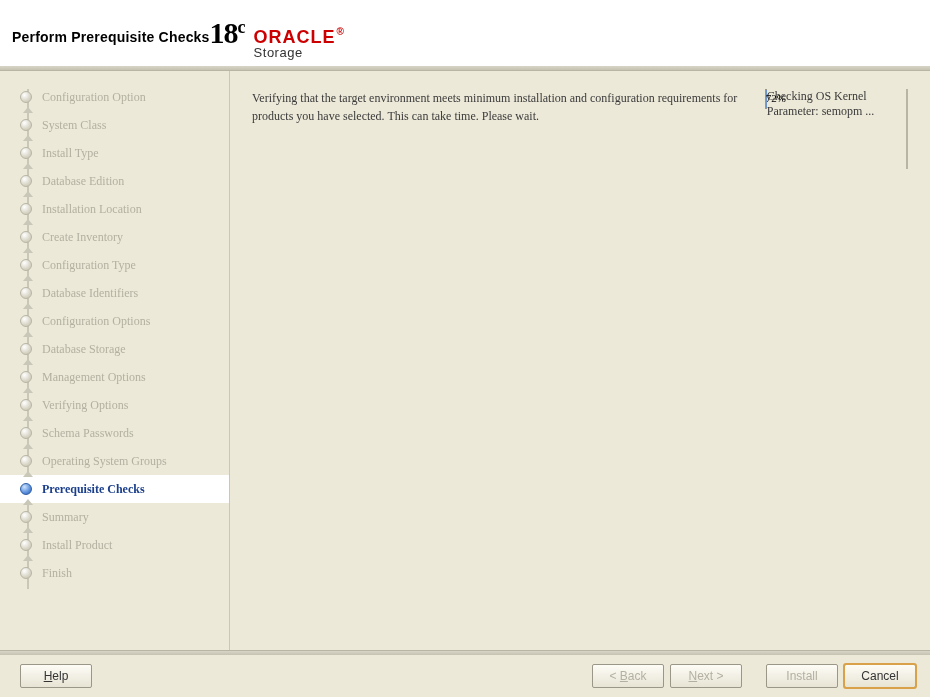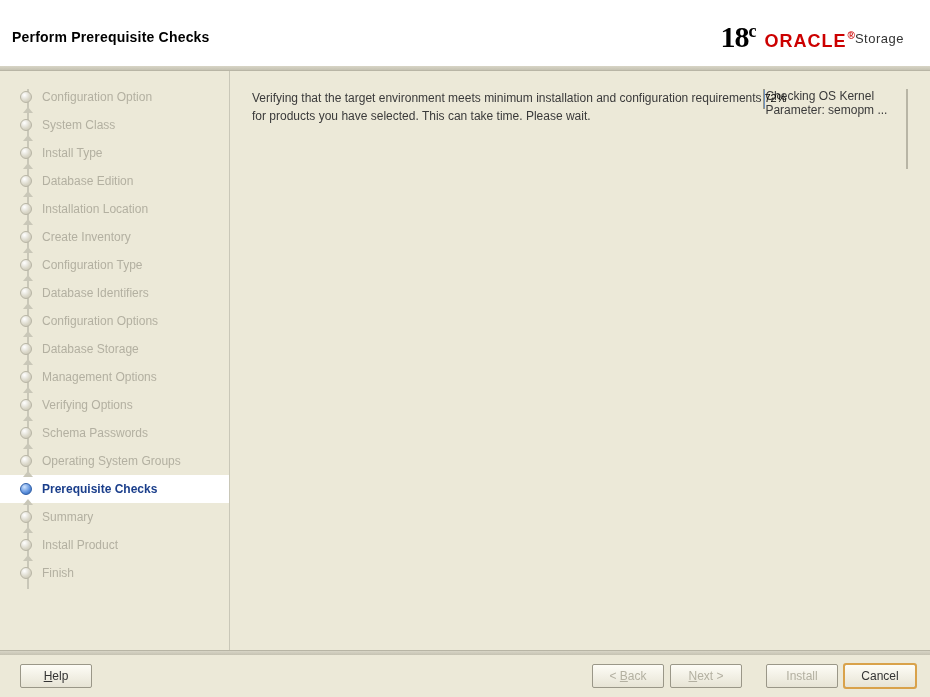--- a/index.html
+++ b/index.html
@@ -17,21 +17,20 @@
     width: 930px;
     height: 697px;
     background: #ece9d8;
     display: flex;
     flex-direction: column;
     box-sizing: border-box;
   }
   
   .header {
     display: flex;
-    justify-content: space-between;
     align-items: center;
     padding: 8px 26px 0 12px;
     height: 58px;
     background: #fff;
   }
   .header-title {
     font-size: 14px;
     font-weight: bold;
     color: #000;
     letter-spacing: 0.2px;
@@ -52,21 +51,21 @@
     font-family: Georgia, serif;
     font-size: 18px;
     color: #000;
     font-weight: 900;
     position: relative;
     top: -10px;
     margin-left: 0px;
   }
   .logo-oracle-wrap {
     display: inline-flex;
-    flex-direction: row;
+    flex-direction: column;
     align-items: flex-start;
     margin-left: 8px;
   }
   .logo-oracle {
     font-family: Arial, sans-serif;
     font-size: 18px;
     color: #c00;
     font-weight: 900;
     letter-spacing: 1px;
     line-height: 1;
@@ -89,20 +88,21 @@
   .header-divider {
     height: 4px;
     background: linear-gradient(to bottom, #d8d5c6, #c5c2b2);
     border-bottom: 1px solid #b8b5a5;
   }
   
   .body {
     flex: 1;
     display: flex;
     min-height: 0;
+    font-family: Liberation Serif, serif;
   }
   
   .sidebar {
     width: 230px;
     border-right: 1px solid #c9c7b8;
     padding-top: 12px;
     box-sizing: border-box;
     background: #ece9d8;
     position: relative;
   }

